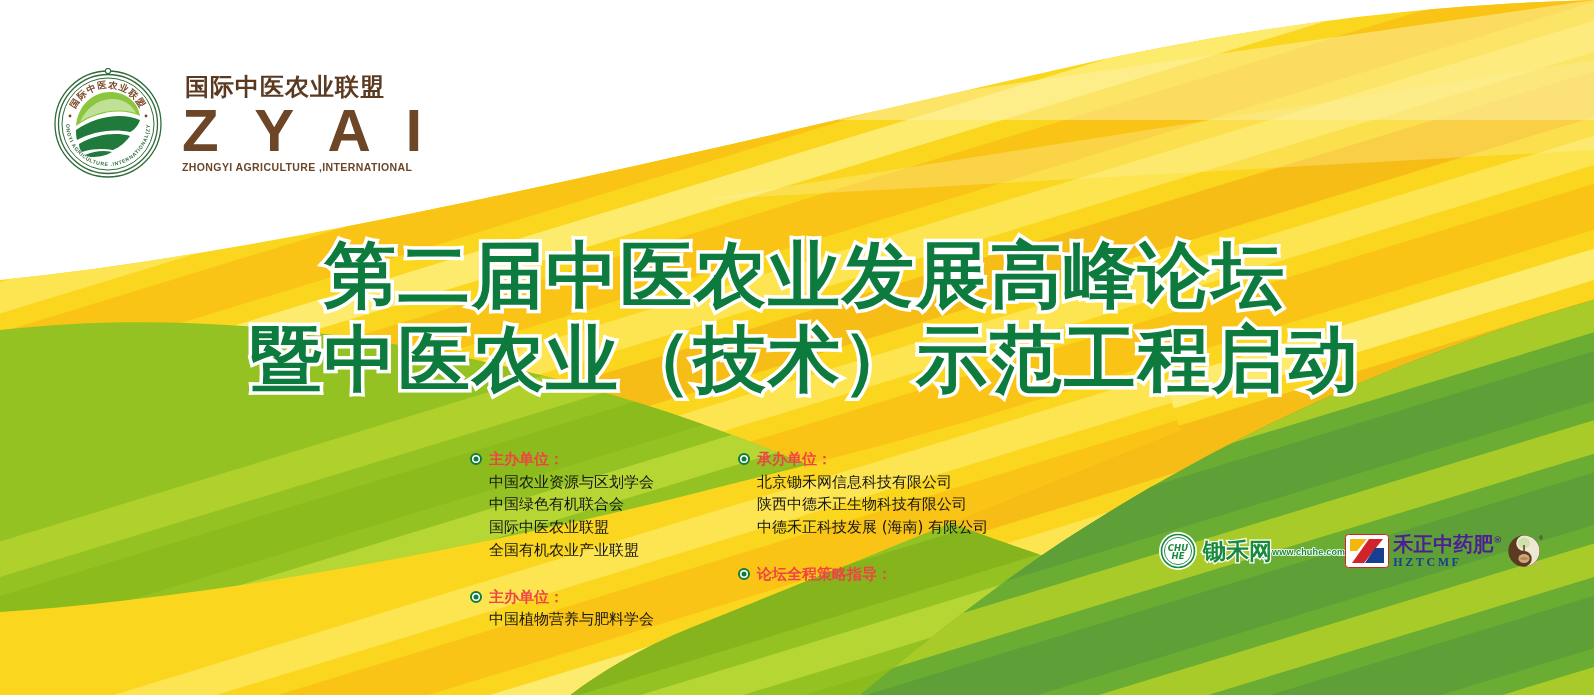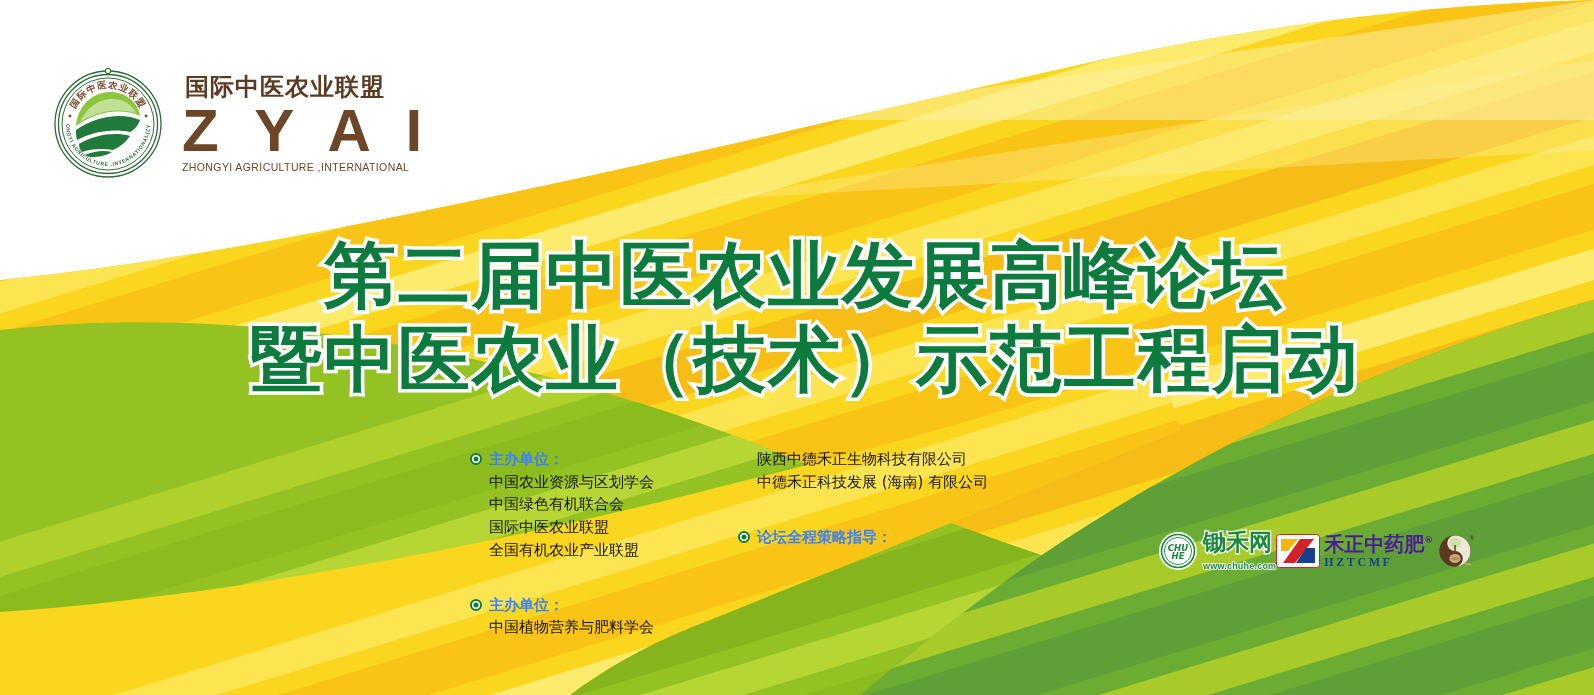--- a/index.html
+++ b/index.html
@@ -29,21 +29,21 @@
   #wordmark{display:flex;flex-direction:column;justify-content:center;line-height:1;}
   #wm-cn{
     font-size:24px;font-weight:700;color:#5b3a22;letter-spacing:1px;
     margin-left:3px;margin-bottom:2px;
   }
   #wm-zyai{
     font-size:60px;font-weight:700;color:#6d4527;letter-spacing:10px;
     line-height:0.95;margin-top:1px;
   }
   #wm-sub{
-    font-size:10.5px;font-weight:400;color:#6d4527;letter-spacing:0.4px;
+    font-size:10.5px;font-weight:700;color:#6d4527;letter-spacing:0.4px;
     margin-top:3px;white-space:nowrap;
   }
 
   
   #title{
     position:absolute;left:16px;right:0;top:234px;
     text-align:center;z-index:5;pointer-events:none;
   }
   .tline{
     font-size:72px;font-weight:700;color:#0d7a3e;
@@ -55,24 +55,24 @@
     font-family:"DejaVu Sans","Liberation Sans",sans-serif;
   }
 
   
   #credits{
     position:absolute;left:470px;top:448px;z-index:5;
     display:flex;gap:84px;align-items:flex-start;
   }
   .col{display:flex;flex-direction:column;}
   .grp{margin-bottom:4px;}
-  .grp + .grp{margin-top:28px;}
+  .grp + .grp{margin-top:20px;}
   .grp-head{
     display:flex;align-items:center;gap:7px;
-    font-size:15px;font-weight:700;color:#3b82f6;
+    font-size:15px;font-weight:700;color:#ef4444;
     line-height:1.5;white-space:nowrap;
     font-family:"DejaVu Sans","Liberation Sans",sans-serif;
   }
   .bullseye{
     width:12px;height:12px;border-radius:50%;
     border:2px solid #127a3c;background:#ffffff;
     position:relative;flex:0 0 auto;
   }
   .bullseye::after{
     content:"";position:absolute;left:50%;top:50%;
@@ -88,21 +88,21 @@
   
   #sponsors{
     position:absolute;left:1158px;top:530px;z-index:6;
     display:flex;align-items:center;gap:0;
   }
   .sp{display:flex;align-items:center;}
 
   
   .sp-chuhe{gap:5px;}
   .chuhe-mark{width:40px;height:40px;flex:0 0 auto;}
-  .chuhe-txt{display:flex;flex-direction:column;line-height:1;}
+  .chuhe-txt{display:flex;flex-direction:row;line-height:1;}
   .chuhe-cn{
     font-size:23px;font-weight:700;color:#178a3c;letter-spacing:0px;
     -webkit-text-stroke:2.5px #ffffff;paint-order:stroke fill;
     font-family:"DejaVu Sans","Liberation Sans",sans-serif;
   }
   .chuhe-url{
     font-size:9px;font-weight:700;color:#178a3c;letter-spacing:0.2px;
     margin-top:8px;
     -webkit-text-stroke:1.6px #ffffff;paint-order:stroke fill;
     font-family:"Liberation Sans",sans-serif;
@@ -309,21 +309,26 @@
           <span>主办单位：</span>
         </div>
         <div class="grp-items">
           <div class="gitem">中国植物营养与肥料学会</div>
         </div>
       </div>
     </div>
 
     <div class="col">
       <div class="grp">
+        <div class="grp-head">
+          <span class="bullseye"></span>
+          <span>承办单位：</span>
+        </div>
         <div class="grp-items">
+          <div class="gitem">北京锄禾网信息科技有限公司</div>
           <div class="gitem">陕西中德禾正生物科技有限公司</div>
           <div class="gitem">中德禾正科技发展 (海南) 有限公司</div>
         </div>
       </div>
       <div class="grp">
         <div class="grp-head">
           <span class="bullseye"></span>
           <span>论坛全程策略指导：</span>
         </div>
       </div>

